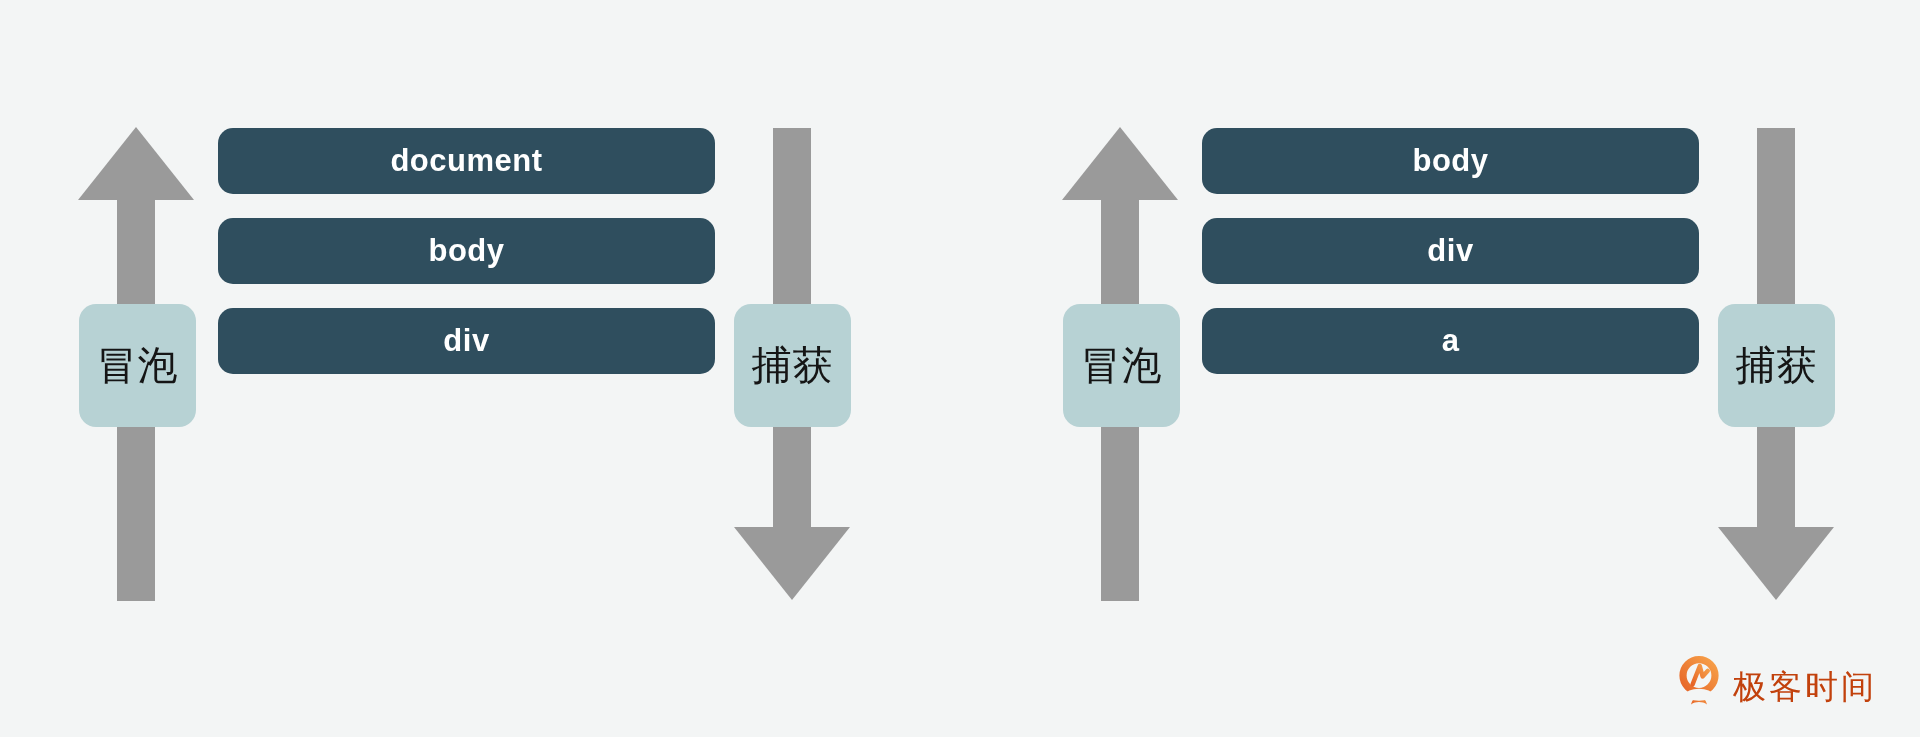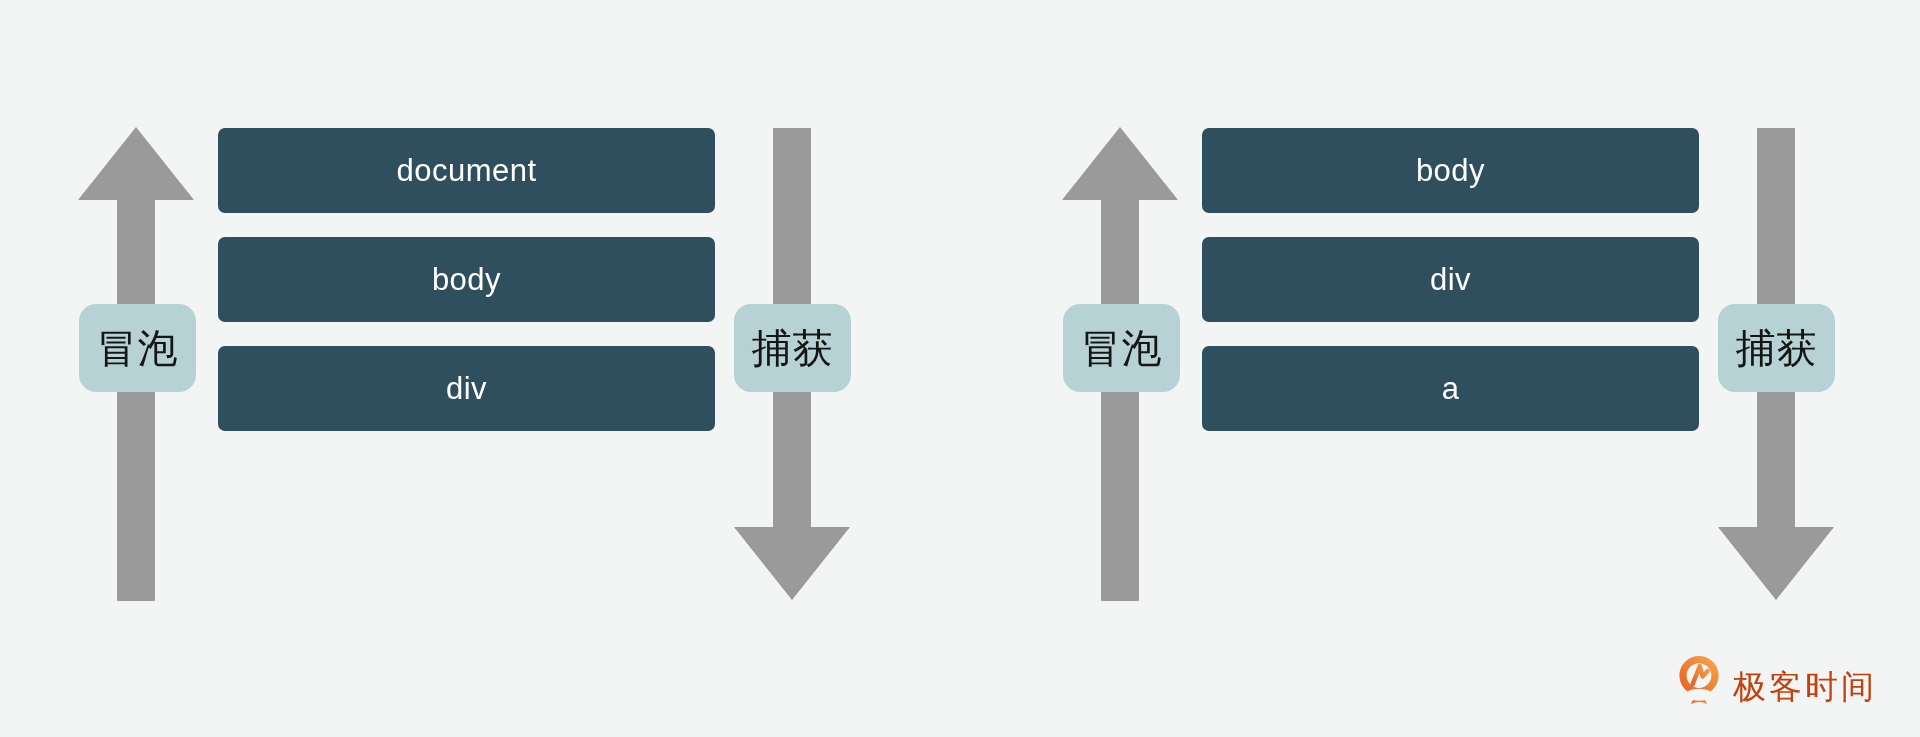--- a/index.html
+++ b/index.html
@@ -12,32 +12,32 @@
   .arrow-part{position:absolute;}
   .shaft{background:#9a9a9a;width:38px;}
   .up-shaft{top:200px;height:401px;}
   .down-shaft{top:128px;height:399px;}
   .head{width:0;height:0;}
   .up-head{top:127px;border-left:58px solid transparent;border-right:58px solid transparent;border-bottom:73px solid #9a9a9a;}
   .down-head{top:527px;border-left:58px solid transparent;border-right:58px solid transparent;border-top:73px solid #9a9a9a;}
 
   
   .phase-label{
-    position:absolute;top:304px;width:117px;height:88px;
+    position:absolute;top:304px;width:117px;height:123px;
     background:#b7d2d4;border-radius:17px;color:#151515;
     display:flex;align-items:center;justify-content:center;
     font-size:40px;font-weight:500;letter-spacing:1px;z-index:3;
   }
 
   
   .stack{position:absolute;top:128px;width:497px;display:flex;flex-direction:column;gap:24px;z-index:2;}
   .node{
-    height:85px;background:#2f4e5e;border-radius:7px;color:#ffffff;
+    height:66px;background:#2f4e5e;border-radius:15px;color:#ffffff;
     display:flex;align-items:center;justify-content:center;
-    font-size:31px;font-weight:400;letter-spacing:.5px;
+    font-size:31px;font-weight:700;letter-spacing:.5px;
   }
 
   
   .d-left  .up-shaft{left:117px;}  .d-left  .up-head{left:78px;}
   .d-left  .bubble{left:79px;}     .d-left  .stack{left:218px;}
   .d-left  .down-shaft{left:773px;}.d-left  .down-head{left:734px;}
   .d-left  .capture{left:734px;}
   .d-right .up-shaft{left:1101px;} .d-right .up-head{left:1062px;}
   .d-right .bubble{left:1063px;}   .d-right .stack{left:1202px;}
   .d-right .down-shaft{left:1757px;}.d-right .down-head{left:1718px;}

